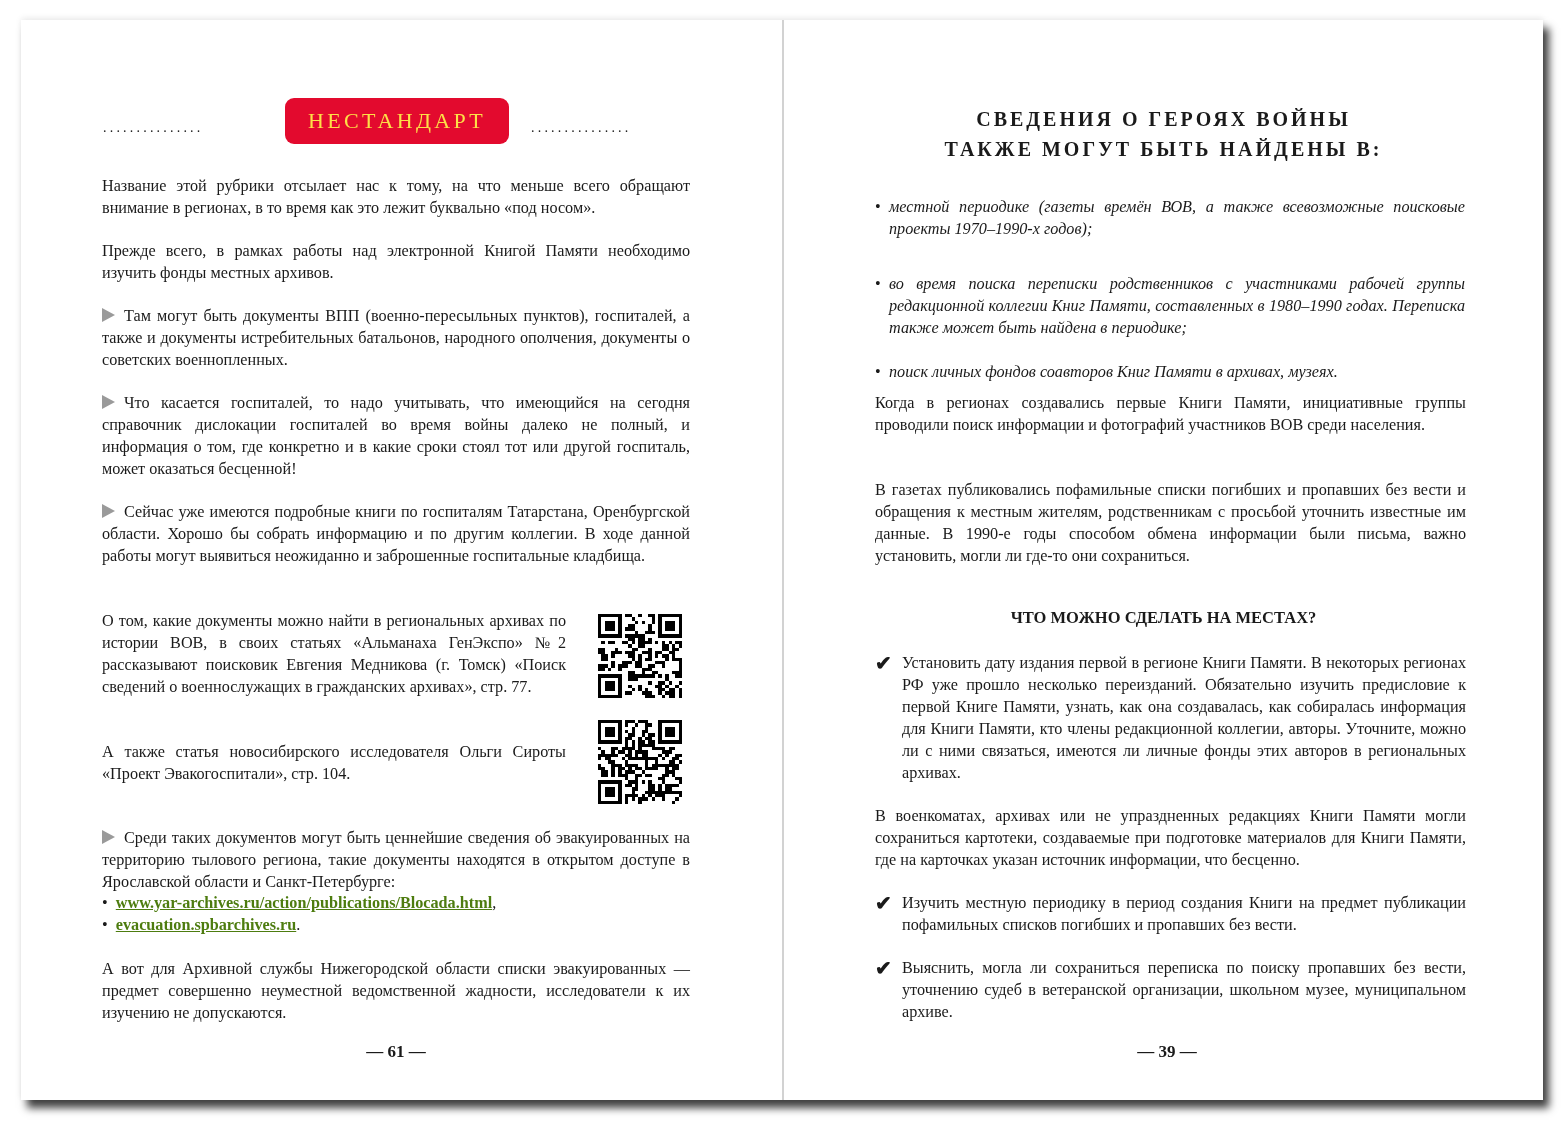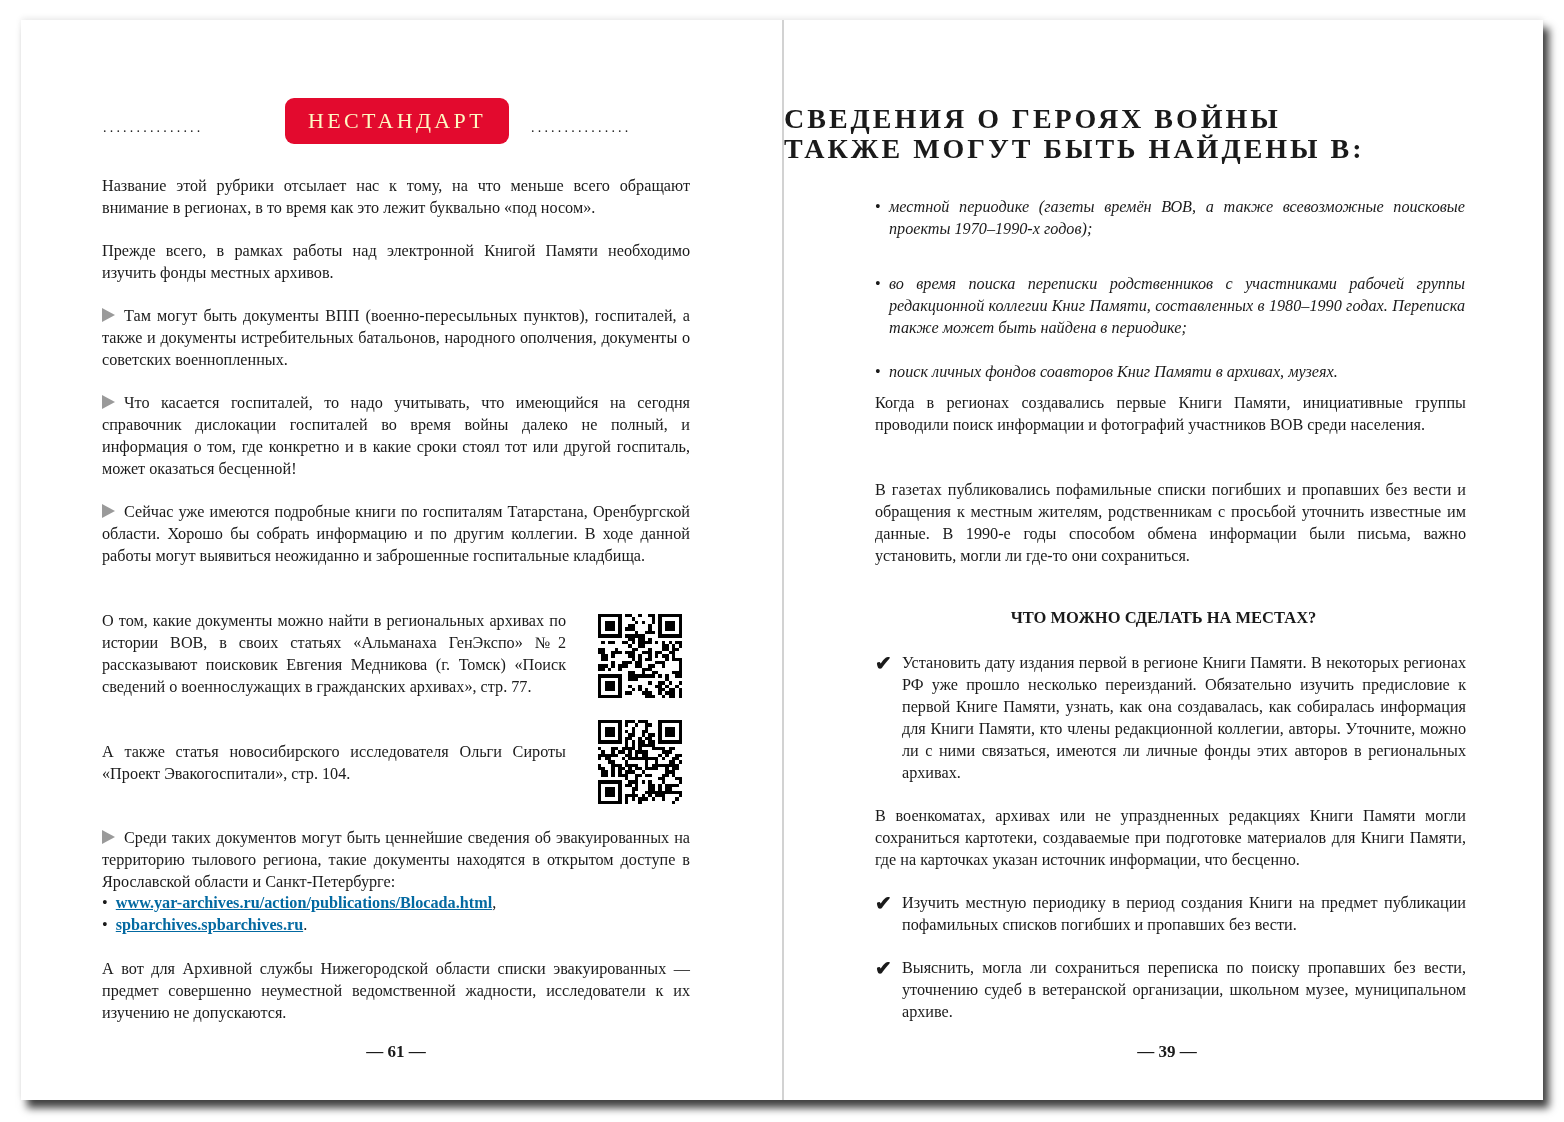--- a/index.html
+++ b/index.html
@@ -18,34 +18,34 @@
   .spine { position: absolute; left: 761px; top: 0; width: 2px; height: 1080px; background: #d2d2d2; }
 
   p { margin: 0; }
   .body-text { font-size: 16.2px; line-height: 22px; text-align: justify; }
   .blk { position: absolute; }
 
   
   .dots { position: absolute; top: 100px; height: 4px; font-size: 14px; letter-spacing: 3.2px; color:#222; }
   .badge {
     position: absolute; left: 264px; top: 78px; width: 224px; height: 46px; border-radius: 9px;
-    background: #e30a2e; color: #fef9c3; font-size: 22px; letter-spacing: 3.3px; text-align: center; line-height: 46px;
+    background: #e30a2e; color: #fde047; font-size: 22px; letter-spacing: 3.3px; text-align: center; line-height: 46px;
   }
 
   .tri {
     display: inline-block; width: 0; height: 0; border-top: 7px solid transparent; border-bottom: 7px solid transparent;
     border-left: 13px solid #9a9a9a; margin-right: 9px; vertical-align: -1px;
   }
   b { font-weight: normal; }
-  a.link { color: #0369a1; font-weight: bold; text-decoration: underline; }
+  a.link { color: #4d7c0f; font-weight: bold; text-decoration: underline; }
   .qr { position: absolute; width: 84px; height: 84px; }
 
   .pagenum { position: absolute; top: 1022px; font-size: 17px; font-weight: bold; text-align: center; width: 120px; }
 
-  .title-right { position: absolute; left: 0; width: 759px; top: 84px; font-size: 28px; font-weight: bold; letter-spacing: 3px; line-height: 30px; }
+  .title-right { position: absolute; left: 0; width: 759px; top: 84px; text-align: center; font-size: 20px; font-weight: bold; letter-spacing: 3px; line-height: 30px; }
   .ital { font-style: italic; }
   .bul-list { position: absolute; left: 91px; width: 590px; font-size: 16.2px; line-height: 22px; }
   .bul-item { position: relative; padding-left: 14px; }
   .bul-item::before { content: "•"; position: absolute; left: 0; top: 0; font-style: normal; }
   .subhead { position: absolute; left: 0; width: 759px; text-align: center; font-weight: bold; font-size: 16.5px; top: 588px; font-family: Liberation Serif, serif; }
   .check-item { position: absolute; left: 91px; width: 591px; padding-left: 27px; box-sizing: border-box; }
   .check { position: absolute; left: 0; top: 2px; font-size: 20px; font-weight: bold; line-height: 18px; }
 </style>
 </head>
 <body>
@@ -514,21 +514,21 @@
         <rect x="0" y="18" width="7" height="7" fill="#000"></rect>
         <rect x="1" y="19" width="5" height="5" fill="#fff"></rect>
         <rect x="2" y="20" width="3" height="3" fill="#000"></rect>
       </svg>
 
     <p class="blk body-text" style="left:81px; top:807px; width:588px;">
       <span class="tri" style="border-left-color: rgb(154, 154, 154);"></span><span>Среди таких документов могут быть ценнейшие сведения об эвакуированных на территорию тылового региона, такие документы находятся в открытом доступе в Ярославской области и Санкт-Петербурге:</span>
     </p>
     <div class="blk body-text" style="left:81px; top:872px; width:588px; text-align:left;">
       <div><span>•&nbsp;&nbsp;</span><a class="link">www.yar-archives.ru/action/publications/Blocada.html</a><span>,</span></div>
-      <div><span>•&nbsp;&nbsp;</span><a class="link">spbarchives.spbarchives.ru</a><span>.</span></div>
+      <div><span>•&nbsp;&nbsp;</span><a class="link">evacuation.spbarchives.ru</a><span>.</span></div>
     </div>
 
     <p class="blk body-text" style="left:81px; top:938px; width:588px;">А вот для Архивной службы Нижегородской области списки эвакуированных — предмет совершенно неуместной ведомственной жадности, исследователи к их изучению не допускаются.</p>
 
     <div class="pagenum" style="left:315px;">— 61 —</div>
   </div>
 
   <div class="spine"></div>
 
   <div class="page right">

